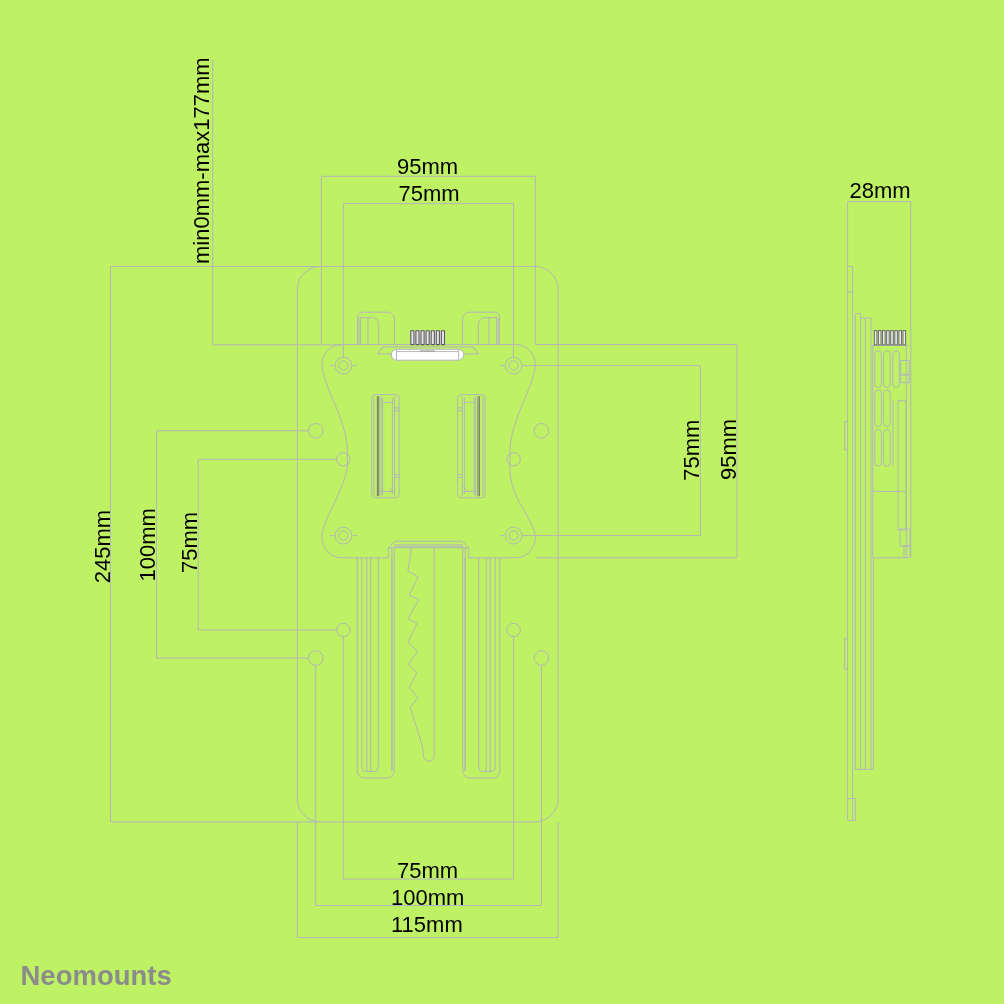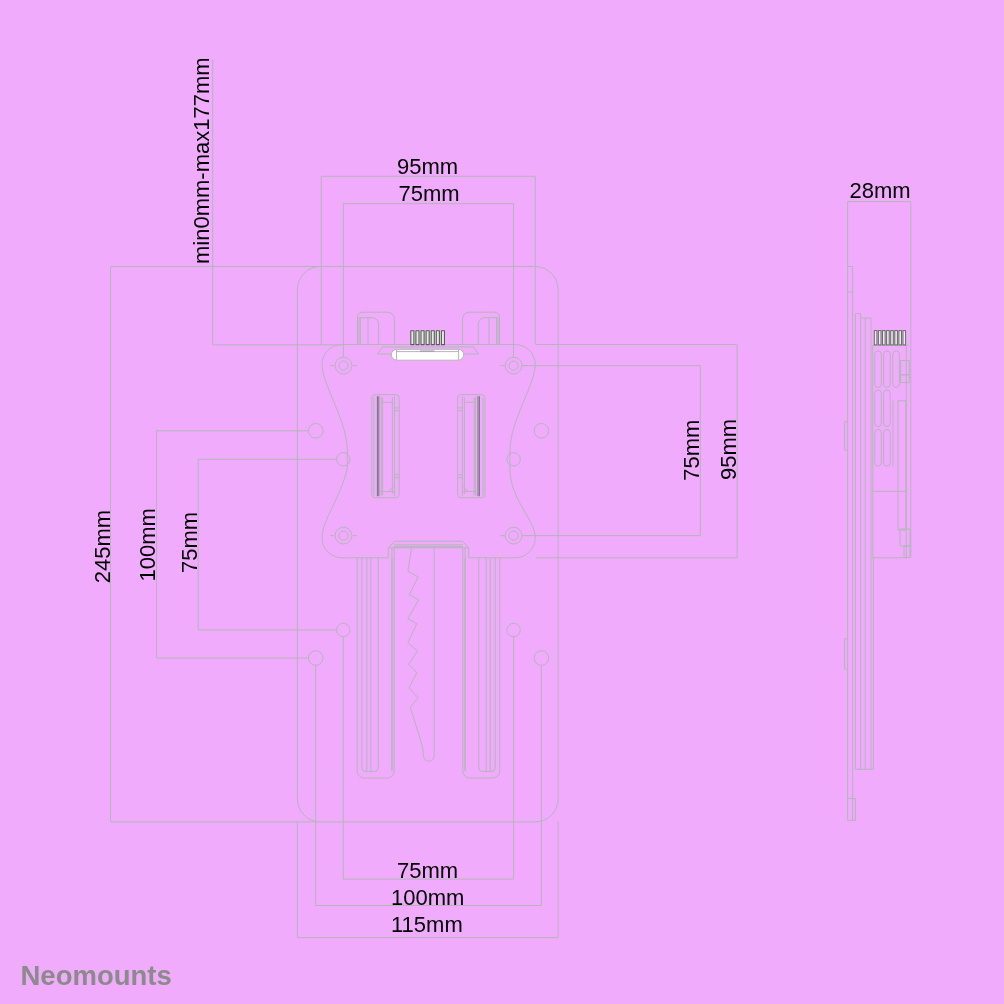--- a/index.html
+++ b/index.html
@@ -1,16 +1,16 @@
 <!DOCTYPE html>
 <html><head>
 <meta charset="utf-8">
 <style>
   html,body{margin:0;padding:0;background:#ffffff;}
-  .page{width:1004px;height:1004px;position:relative;background:#f0abfc;overflow:hidden;}
+  .page{width:1004px;height:1004px;position:relative;background:#bef264;overflow:hidden;}
   text{font-family:"Liberation Sans",sans-serif;}
 </style>
 </head>
 <body>
 <div class="page">
 <svg width="1004" height="1004" viewBox="0 0 1004 1004">
 <g fill="none" stroke="#b3b6b8" stroke-width="1" stroke-linecap="butt" stroke-linejoin="round">
 
 <path d="M320.4,266.5 H535.1 A23,23 0 0 1 558.1,289.5 V798.9 A23,23 0 0 1 535.1,821.9 H320.4 A23,23 0 0 1 297.4,798.9 V289.5 A23,23 0 0 1 320.4,266.5 Z"></path>
 

